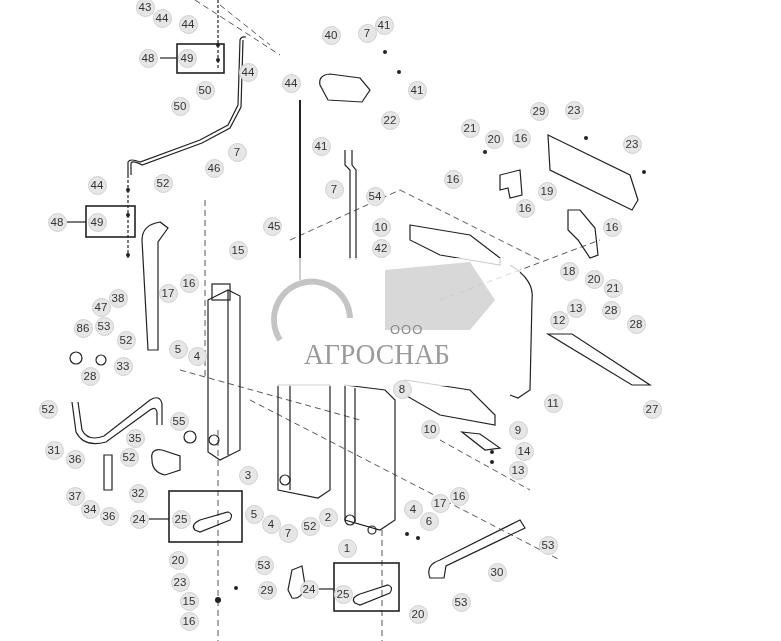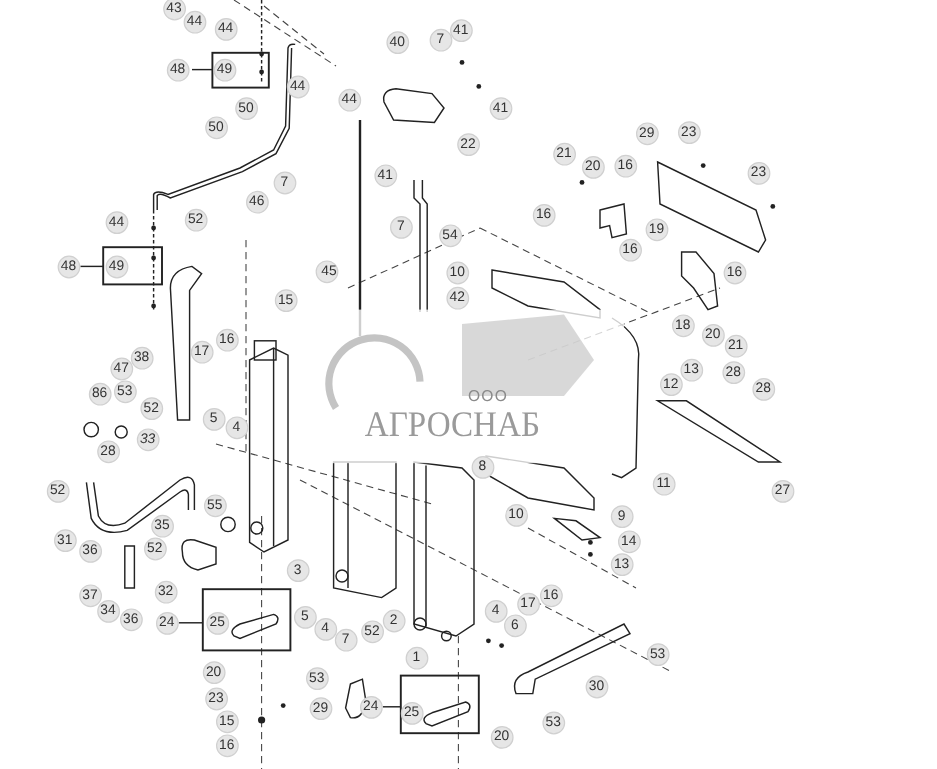--- a/index.html
+++ b/index.html
@@ -152,21 +152,21 @@
       <div class="callout" style="left: 101px; top: 265px; margin-top: 33px;">47</div>
       <div class="callout" style="left: 238px; top: 250px;">15</div>
       <div class="callout" style="left: 189px; top: 283px;">16</div>
       <div class="callout" style="left: 168px; top: 293px;">17</div>
       <div class="callout" style="left: 118px; top: 298px;">38</div>
       <div class="callout" style="left: 83px; top: 328px;">86</div>
       <div class="callout" style="left: 104px; top: 326px;">53</div>
       <div class="callout" style="left: 126px; top: 340px;">52</div>
       <div class="callout" style="left: 178px; top: 349px;">5</div>
       <div class="callout" style="left: 197px; top: 356px;">4</div>
-      <div class="callout" style="left: 123px; top: 366px; font-style: italic;">33</div>
+      <div class="callout" style="left: 123px; top: 366px;">33</div>
       <div class="callout" style="left: 90px; top: 376px;">28</div>
       <div class="callout" style="left: 48px; top: 409px;">52</div>
       <div class="callout" style="left: 179px; top: 421px;">55</div>
       <div class="callout" style="left: 135px; top: 438px;">35</div>
       <div class="callout" style="left: 54px; top: 450px; text-align: center;">31</div>
       <div class="callout" style="left: 129px; top: 457px;">52</div>
       <div class="callout" style="left: 75px; top: 459px;">36</div>
       <div class="callout" style="left: 248px; top: 475px;">3</div>
       <div class="callout" style="left: 75px; top: 496px;">37</div>
       <div class="callout" style="left: 138px; top: 493px;">32</div>

